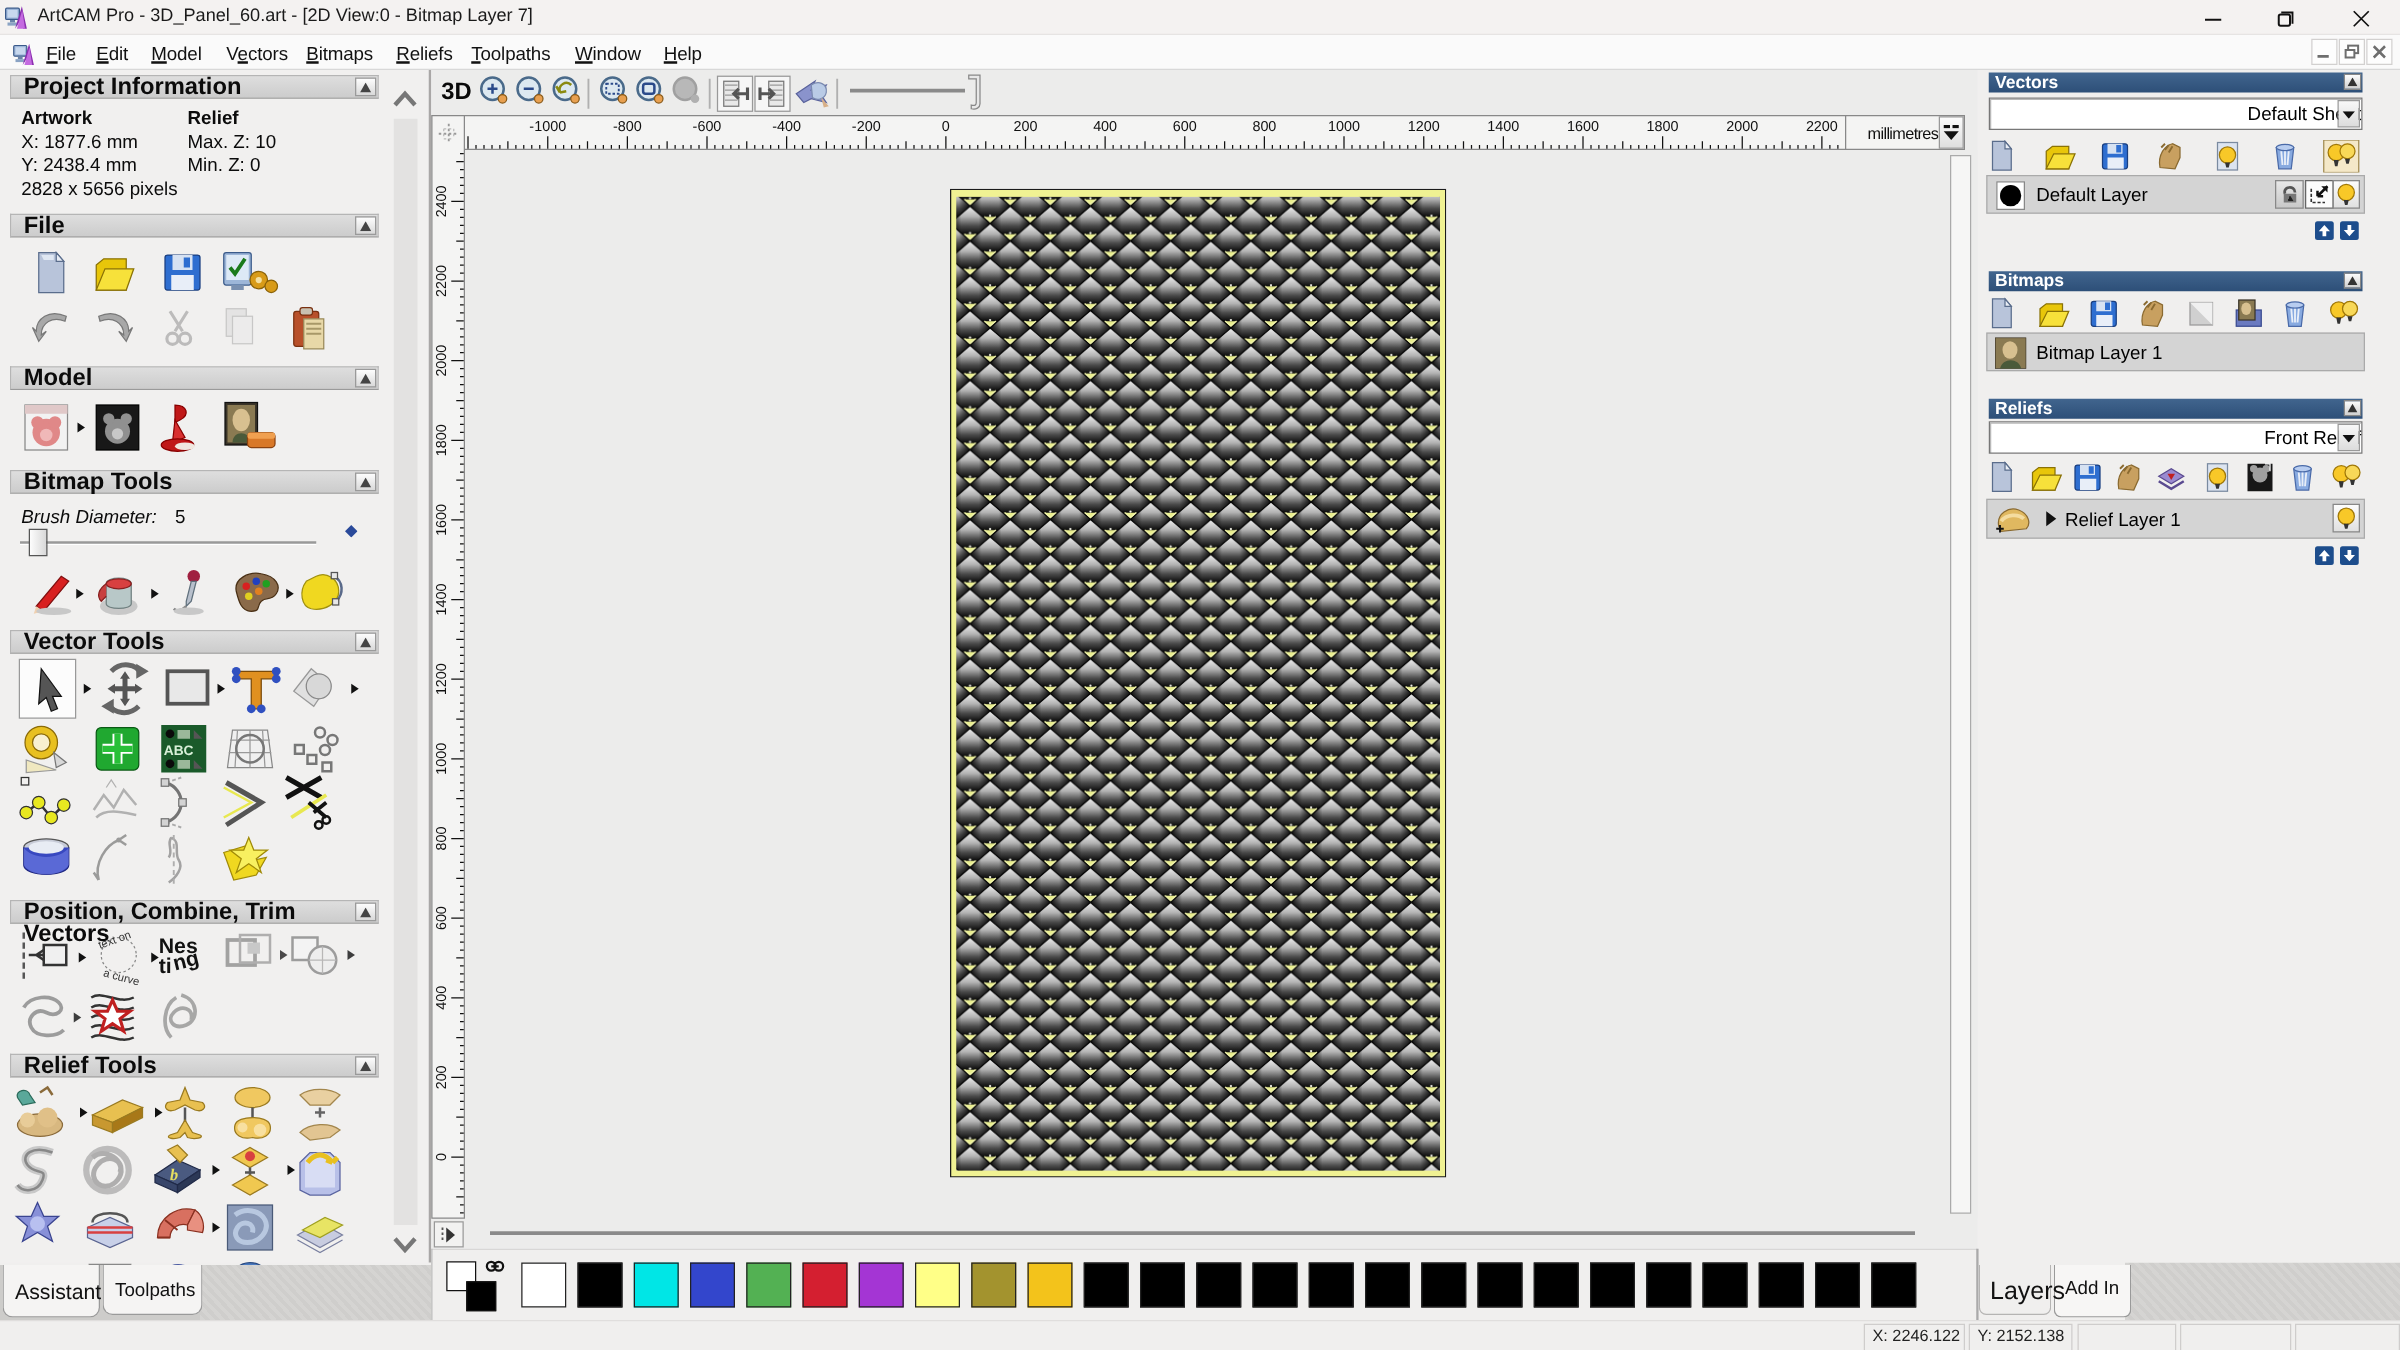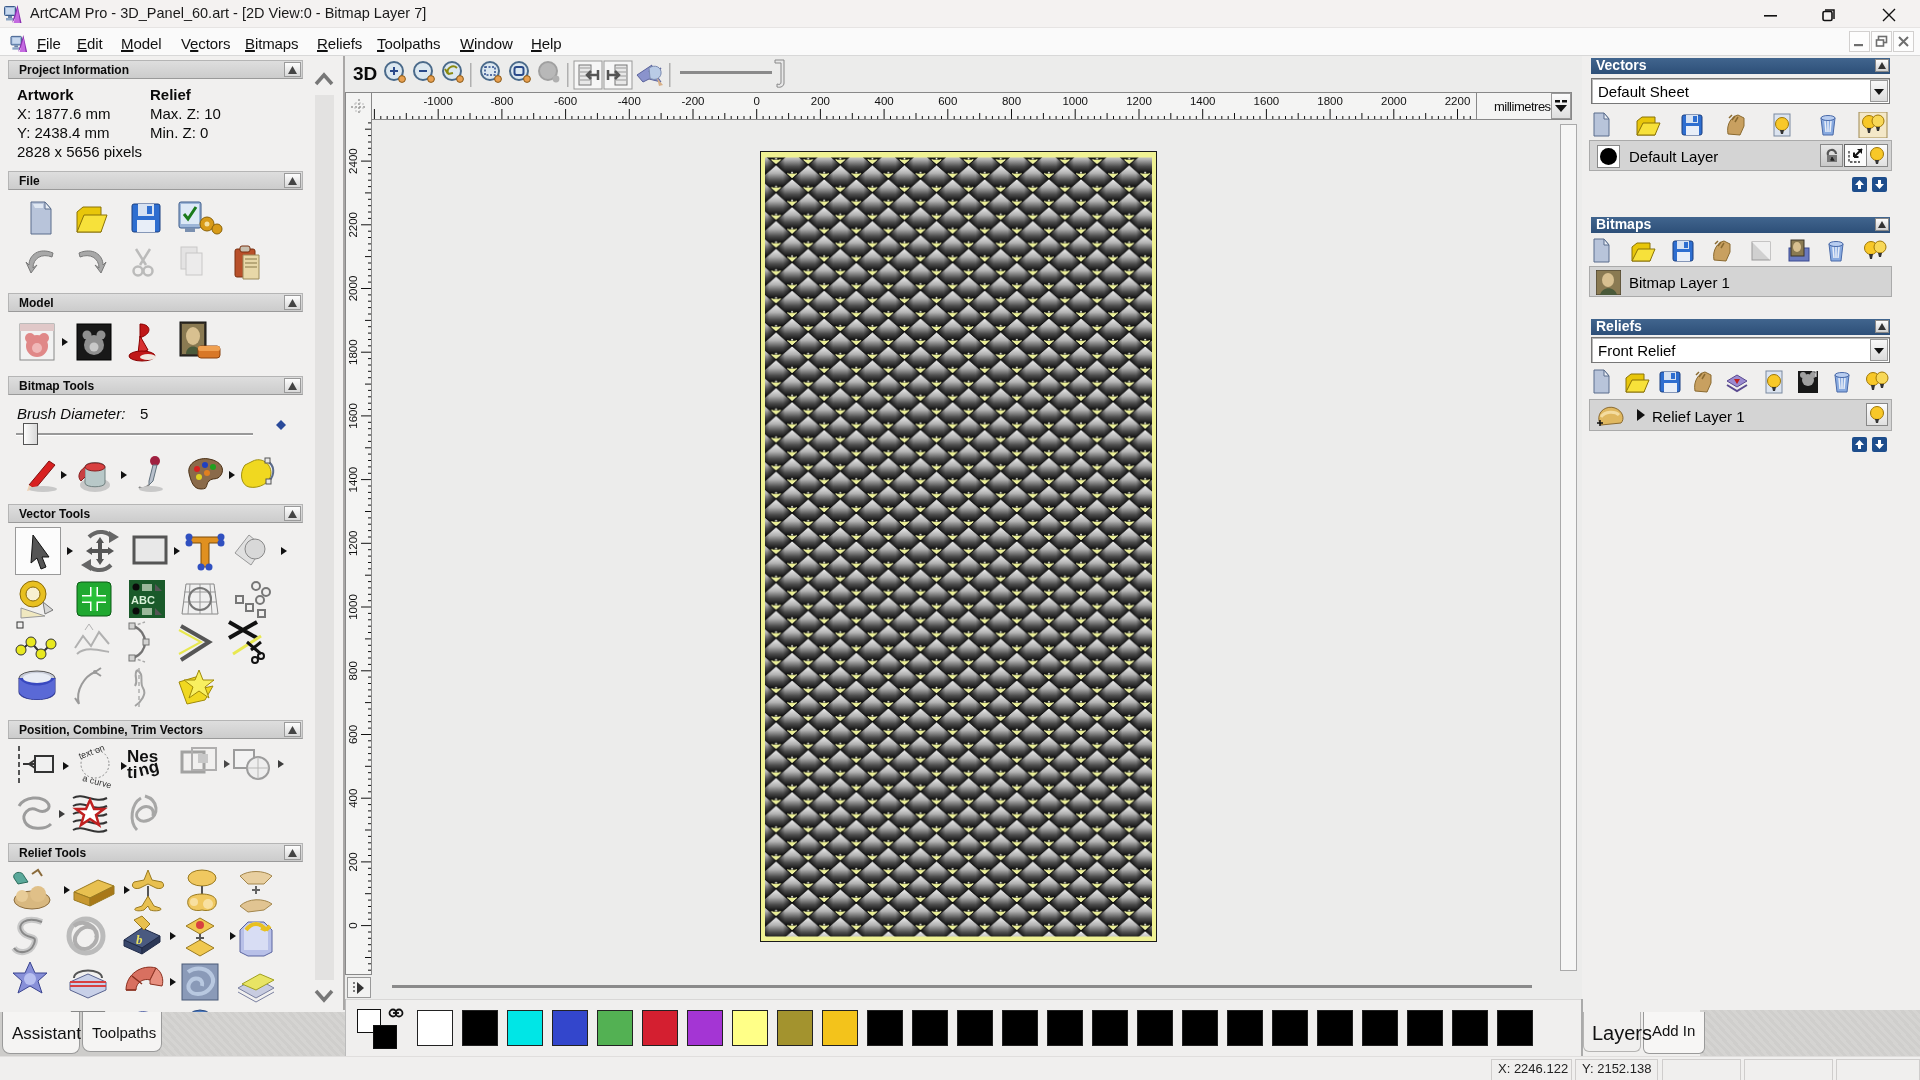--- a/index.html
+++ b/index.html
@@ -4,29 +4,29 @@
 <style>
 * { margin:0; padding:0; box-sizing:border-box; }
 html,body { width:1920px; height:1080px; overflow:hidden; background:#f0efee; font-family:"Liberation Sans",sans-serif; }
 .abs { position:absolute; }
 #titlebar { left:0; top:0; width:1920px; height:28px; background:#f4f2f1; border-bottom:1px solid #e6e4e3; }
 #titletext { left:30px; top:5px; font-size:14.5px; color:#1a1a1a; }
 #menubar { left:0; top:28px; width:1920px; height:28px; background:#fafafa; border-bottom:1px solid #d8d8d8; }
 .menuitem { top:35px; font-size:15px; color:#111; letter-spacing:-0.1px; }
 .menuitem u { text-decoration-thickness:1.5px; }
 #leftpanel { left:0; top:56px; width:343px; height:954px; background:#f1f0ef; }
-.phead { left:8px; width:295px; height:19px; background:linear-gradient(#dedede,#cccccc); border:1px solid #b5b5b5; border-bottom-color:#9a9a9a; font-size:12px; font-weight:bold; color:#0b0b0b; padding-left:10px; line-height:18px; }
+.phead { left:8px; width:295px; height:19px; background:linear-gradient(#dedede,#cccccc); border:1px solid #b5b5b5; border-bottom-color:#9a9a9a; font-size:19px; font-weight:bold; color:#0b0b0b; padding-left:10px; line-height:18px; }
 .pbtn { position:absolute; right:1px; top:1px; width:17px; height:15px; background:linear-gradient(#fdfdfd,#d9d9d9); border:1px solid #9a9a9a; text-align:center; }
 .pbtn svg { display:block; margin:3px auto 0; }
 .ltext { font-size:15px; color:#0b0b0b; }
 #canvasarea { left:345px; top:56px; width:1237px; height:954px; background:#ececeb; }
 #rightpanel { left:1583px; top:56px; width:337px; height:954px; background:#f0efee; }
 .bluehead { left:8px; width:299px; height:16px; background:linear-gradient(#41658e,#2d4f78); color:#fff; font-weight:bold; font-size:14px; padding-left:5px; line-height:15px; }
 .bluebtn { position:absolute; right:1px; top:1px; width:14px; height:13px; background:linear-gradient(#fdfdfd,#d0d0d0); border:1px solid #888; }
-.combo { left:8px; width:299px; height:26px; background:#fff; border:1px solid #777; box-shadow:inset 1px 1px 0 #b8b8b8; font-size:15px; color:#000; padding:4px 0 0 6px; }
+.combo { left:8px; width:299px; height:26px; background:#fff; border:1px solid #777; box-shadow:inset 1px 1px 0 #b8b8b8; font-size:15px; color:#000; padding:4px 0 0 6px;text-align:right; }
 .comboarrow { position:absolute; right:1px; top:1px; width:18px; height:22px; background:linear-gradient(#f8f8f8,#dcdcdc); border:1px solid #999; }
 .layerrow { left:1589px; width:303px; background:#d4d4d4; border:1px solid #aaa; }
 .udbtn { width:15px; height:15px; background:#1d4d8c; border-radius:2px; color:#fff; }
 #statusbar { left:0; top:1056px; width:1920px; height:24px; background:#f0efee; border-top:1px solid #e0dedd; }
 .statbox { top:1059px; height:28px; border:1px solid #cfcdcc; background:#f0efee; font-size:13px; color:#222; padding:1px 0 0 6px; }
 .swatch { top:1010px; width:36px; height:36px; border:1px solid #222; }
 </style>
 </head>
 <body>
 <div class="abs" id="titlebar"></div>

